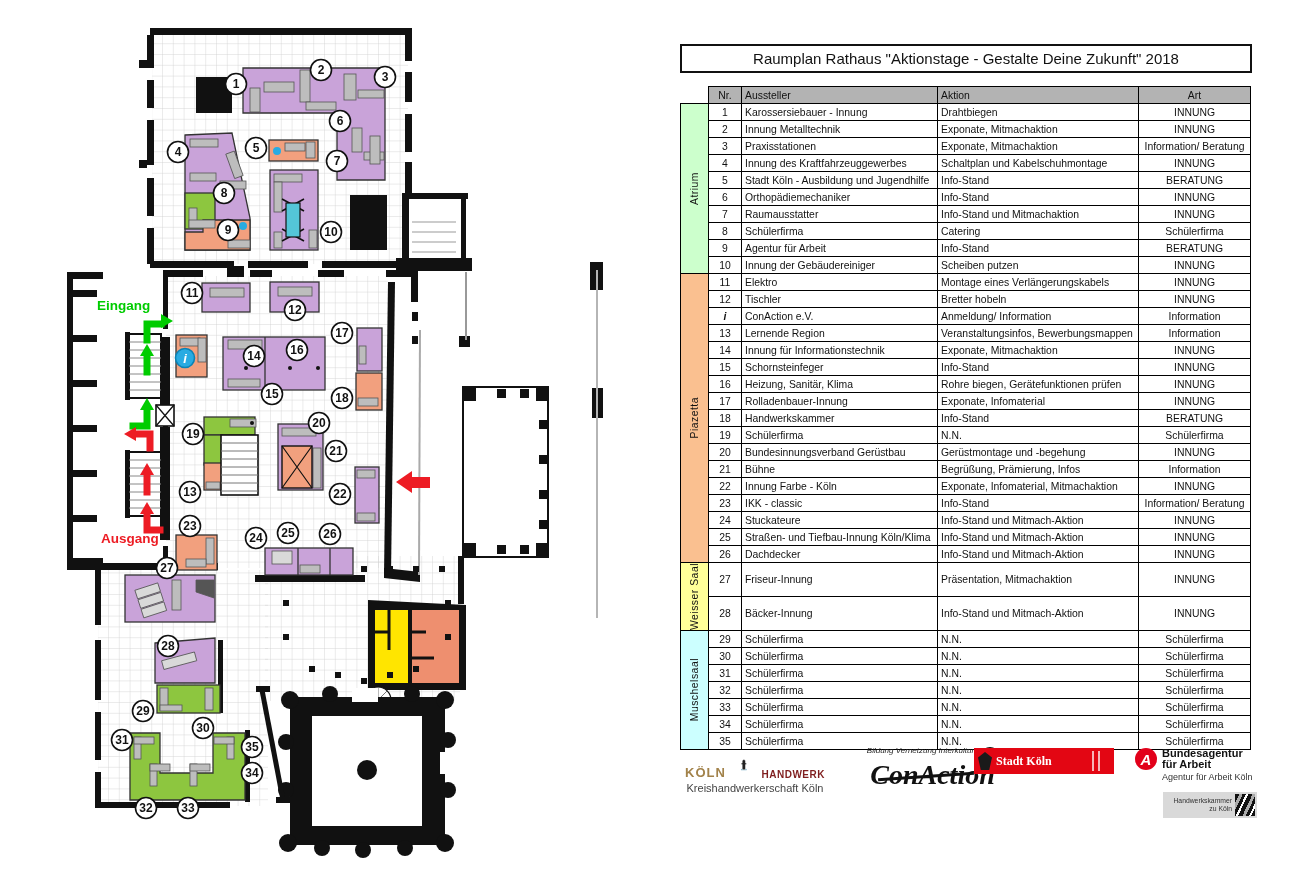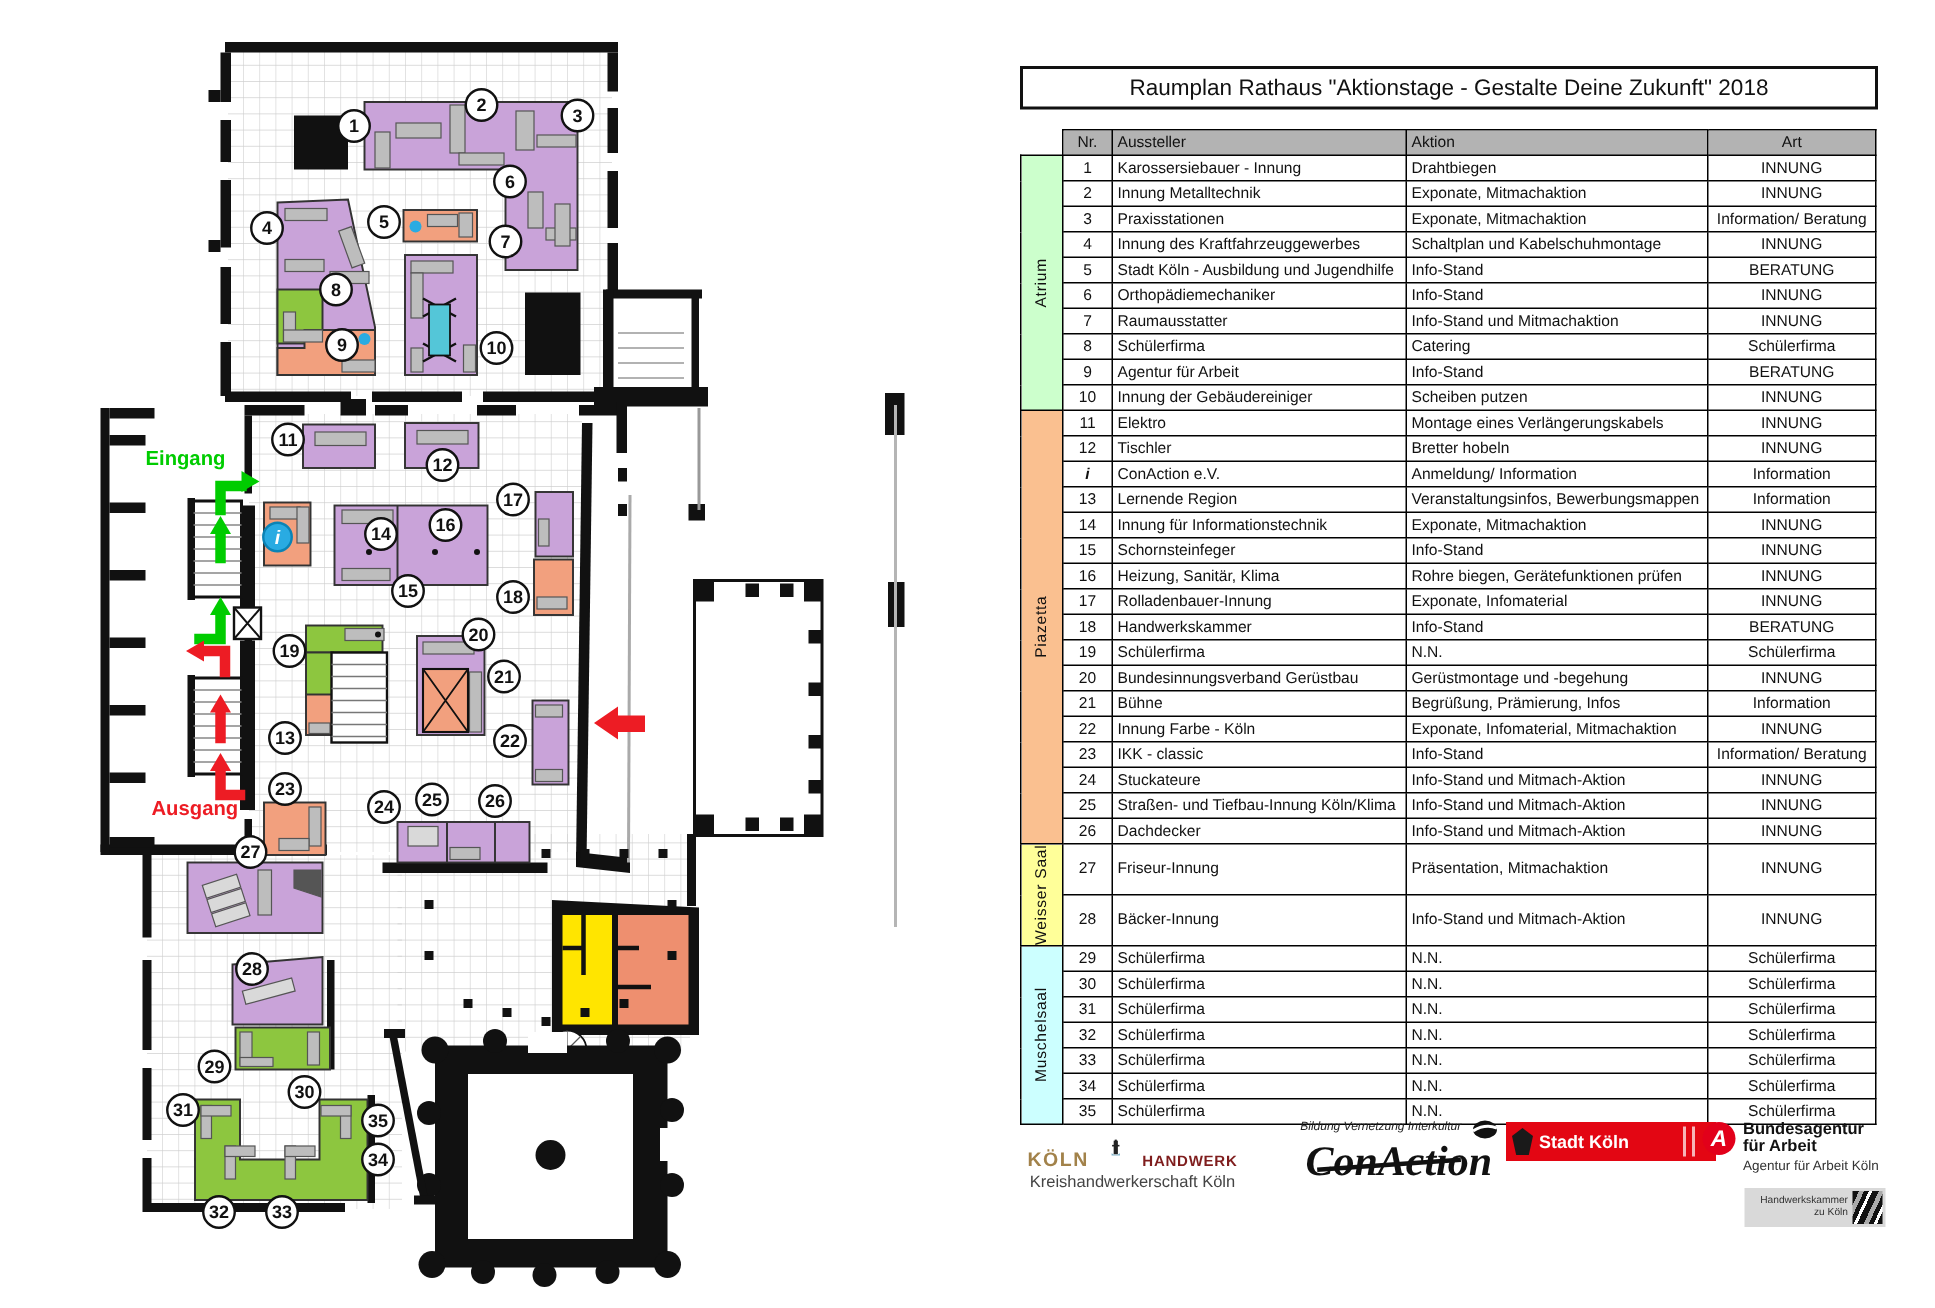--- a/index.html
+++ b/index.html
@@ -28,21 +28,21 @@
   .kh-row{display:flex;align-items:flex-end;justify-content:center;gap:14px;}
   .kh-koeln{font-weight:bold;font-size:13px;color:#a2824a;letter-spacing:1px;}
   .kh-handwerk{font-weight:bold;font-size:10px;color:#7f1d1d;letter-spacing:0.5px;}
   .kh-sub{font-size:11px;color:#444;margin-top:2px;}
   .ca{left:160px;top:2px;width:185px;}
   .ca-tag{font-style:italic;font-size:8px;color:#222;display:flex;gap:8px;align-items:flex-start;justify-content:center;}
   .ca-name{font-family:"Liberation Serif",serif;font-weight:bold;font-style:italic;font-size:28px;
            color:#111;position:relative;text-align:center;line-height:30px;}
   .ca-name .dash{position:absolute;left:38px;top:15px;width:96px;height:2.5px;background:#111;
            transform:rotate(-4deg);}
-  .sk{left:324px;top:4px;width:135px;}
+  .sk{left:294px;top:4px;width:135px;font-family:Liberation Serif, serif;}
   .sk-box{width:118px;height:26px;background:#e30613;display:flex;align-items:center;color:#fff;
           font-weight:bold;font-size:12px;position:relative;padding-left:22px;}
   .sk-eagle{position:absolute;left:4px;top:4px;width:14px;height:18px;background:#1a1a1a;
             clip-path:polygon(50% 0,100% 30%,80% 100%,20% 100%,0 30%);}
   .sk-dom{position:absolute;right:4px;top:3px;width:18px;height:20px;
           background:linear-gradient(90deg,#fff 0 2px,transparent 2px 6px,#fff 6px 8px,transparent 8px);opacity:.7;}
   .sk-sub{color:#e30613;font-size:7.5px;font-weight:bold;margin-top:6px;}
   .ba{left:455px;top:4px;width:125px;}
   .ba-row{display:flex;gap:5px;align-items:flex-start;}
   .ba-circle{width:22px;height:22px;border-radius:50%;background:#e2001a;color:#fff;font-weight:bold;

